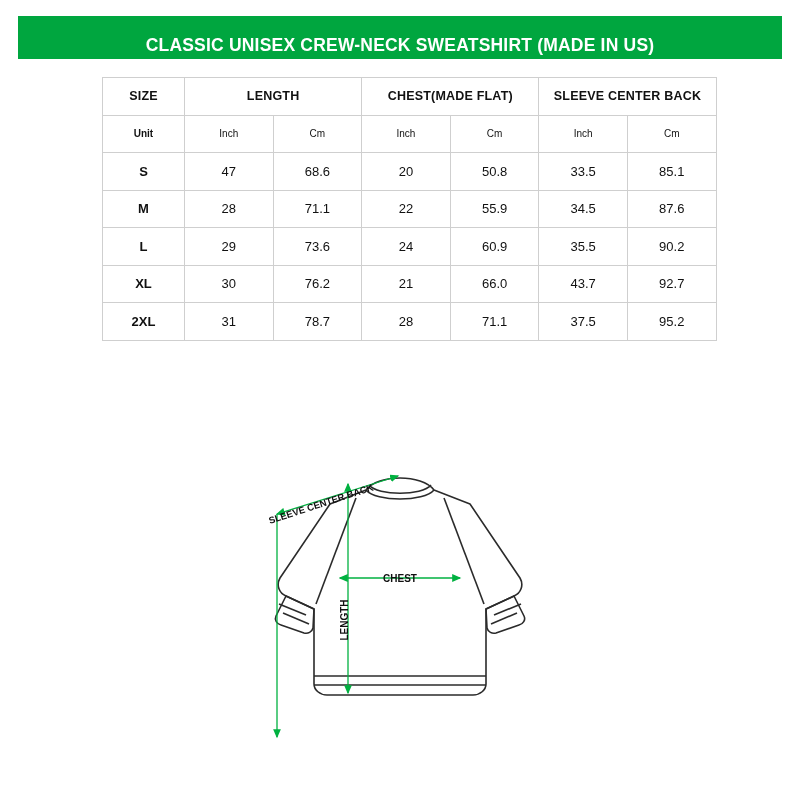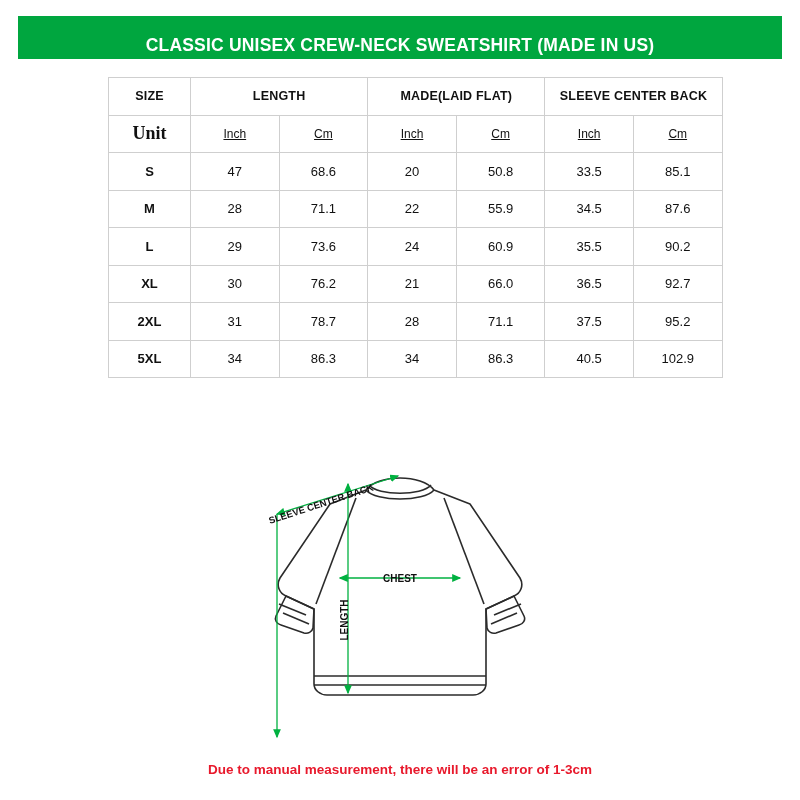--- a/index.html
+++ b/index.html
@@ -37,21 +37,21 @@
     font-size: 17.5px;
     font-weight: bold;
     letter-spacing: 0.2px;
     text-align: left;
     white-space: nowrap;
     margin-top: 16px;
   }
   
   .table-wrap {
     position: absolute;
-    left: 108px;
+    left: 102px;
     top: 77px;
     width: 614px;
   }
   table.size-table {
     border-collapse: collapse;
     width: 614px;
     table-layout: fixed;
   }
   table.size-table th,
   table.size-table td {
@@ -63,27 +63,25 @@
     height: 36.5px;
     padding: 0;
   }
   table.size-table th.grp {
     font-weight: bold;
     font-size: 12.5px;
     letter-spacing: 0.2px;
   }
   table.size-table th.unit-label {
     font-weight: bold;
-    font-size: 18px;
-    font-family: Liberation Serif, serif;
+    font-size: 10px;
   }
   table.size-table td.unit-cell {
     font-weight: normal;
-    font-size: 12px;
-    text-decoration: underline;
+    font-size: 10px;
   }
   table.size-table td.sizecell {
     font-weight: bold;
     font-size: 13px;
   }
   table.size-table td.val {
     font-weight: normal;
   }
   .col-size { width: 82px; }
   .col-num  { width: 88.6px; }
@@ -127,21 +125,21 @@
           <col class="col-num">
           <col class="col-num">
           <col class="col-num">
           <col class="col-num">
           <col class="col-num">
       </colgroup>
       <thead>
         <tr>
           <th class="grp">SIZE</th>
           <th class="grp" colspan="2">LENGTH</th>
-          <th class="grp" colspan="2">MADE(LAID FLAT)</th>
+          <th class="grp" colspan="2">CHEST(MADE FLAT)</th>
           <th class="grp" colspan="2">SLEEVE CENTER BACK</th>
         </tr>
         <tr>
           <th class="unit-label">Unit</th>
           <td class="unit-cell">Inch</td>
           <td class="unit-cell">Cm</td>
           <td class="unit-cell">Inch</td>
           <td class="unit-cell">Cm</td>
           <td class="unit-cell">Inch</td>
           <td class="unit-cell">Cm</td>
@@ -174,40 +172,31 @@
           <td class="val">60.9</td>
           <td class="val">35.5</td>
           <td class="val">90.2</td>
         </tr>
         <tr>
           <td class="sizecell">XL</td>
           <td class="val">30</td>
           <td class="val">76.2</td>
           <td class="val">21</td>
           <td class="val">66.0</td>
-          <td class="val">36.5</td>
+          <td class="val">43.7</td>
           <td class="val">92.7</td>
         </tr>
         <tr>
           <td class="sizecell">2XL</td>
           <td class="val">31</td>
           <td class="val">78.7</td>
           <td class="val">28</td>
           <td class="val">71.1</td>
           <td class="val">37.5</td>
           <td class="val">95.2</td>
-        </tr>
-        <tr>
-          <td class="sizecell">5XL</td>
-          <td class="val">34</td>
-          <td class="val">86.3</td>
-          <td class="val">34</td>
-          <td class="val">86.3</td>
-          <td class="val">40.5</td>
-          <td class="val">102.9</td>
         </tr>
       </tbody>
     </table>
   </div>
 
   <div class="diagram">
     <svg width="800" height="300" viewBox="0 0 800 300" xmlns="http://www.w3.org/2000/svg">
       <defs>
         <marker id="arrHead" markerWidth="8" markerHeight="8" refX="6" refY="3" orient="auto">
           <path d="M0,0 L7,3 L0,6 z" fill="#00b140"></path>
@@ -266,15 +255,14 @@
       </g>
 
       <text x="322" y="55" transform="rotate(-18 322 55)" text-anchor="middle" font-family="Liberation Sans, sans-serif" font-size="9.5" font-weight="bold" fill="#111111">SLEEVE CENTER BACK</text>
 
       <text x="400" y="130" text-anchor="middle" font-family="Liberation Sans, sans-serif" font-size="10" font-weight="bold" fill="#111111">CHEST</text>
 
       <text x="348" y="168" transform="rotate(-90 348 168)" text-anchor="middle" font-family="Liberation Sans, sans-serif" font-size="10" font-weight="bold" fill="#111111">LENGTH</text>
     </svg>
   </div>
 
-  <div class="footer-note">Due to manual measurement, there will be an error of 1-3cm</div>
 
 </div>
 
 </body></html>

